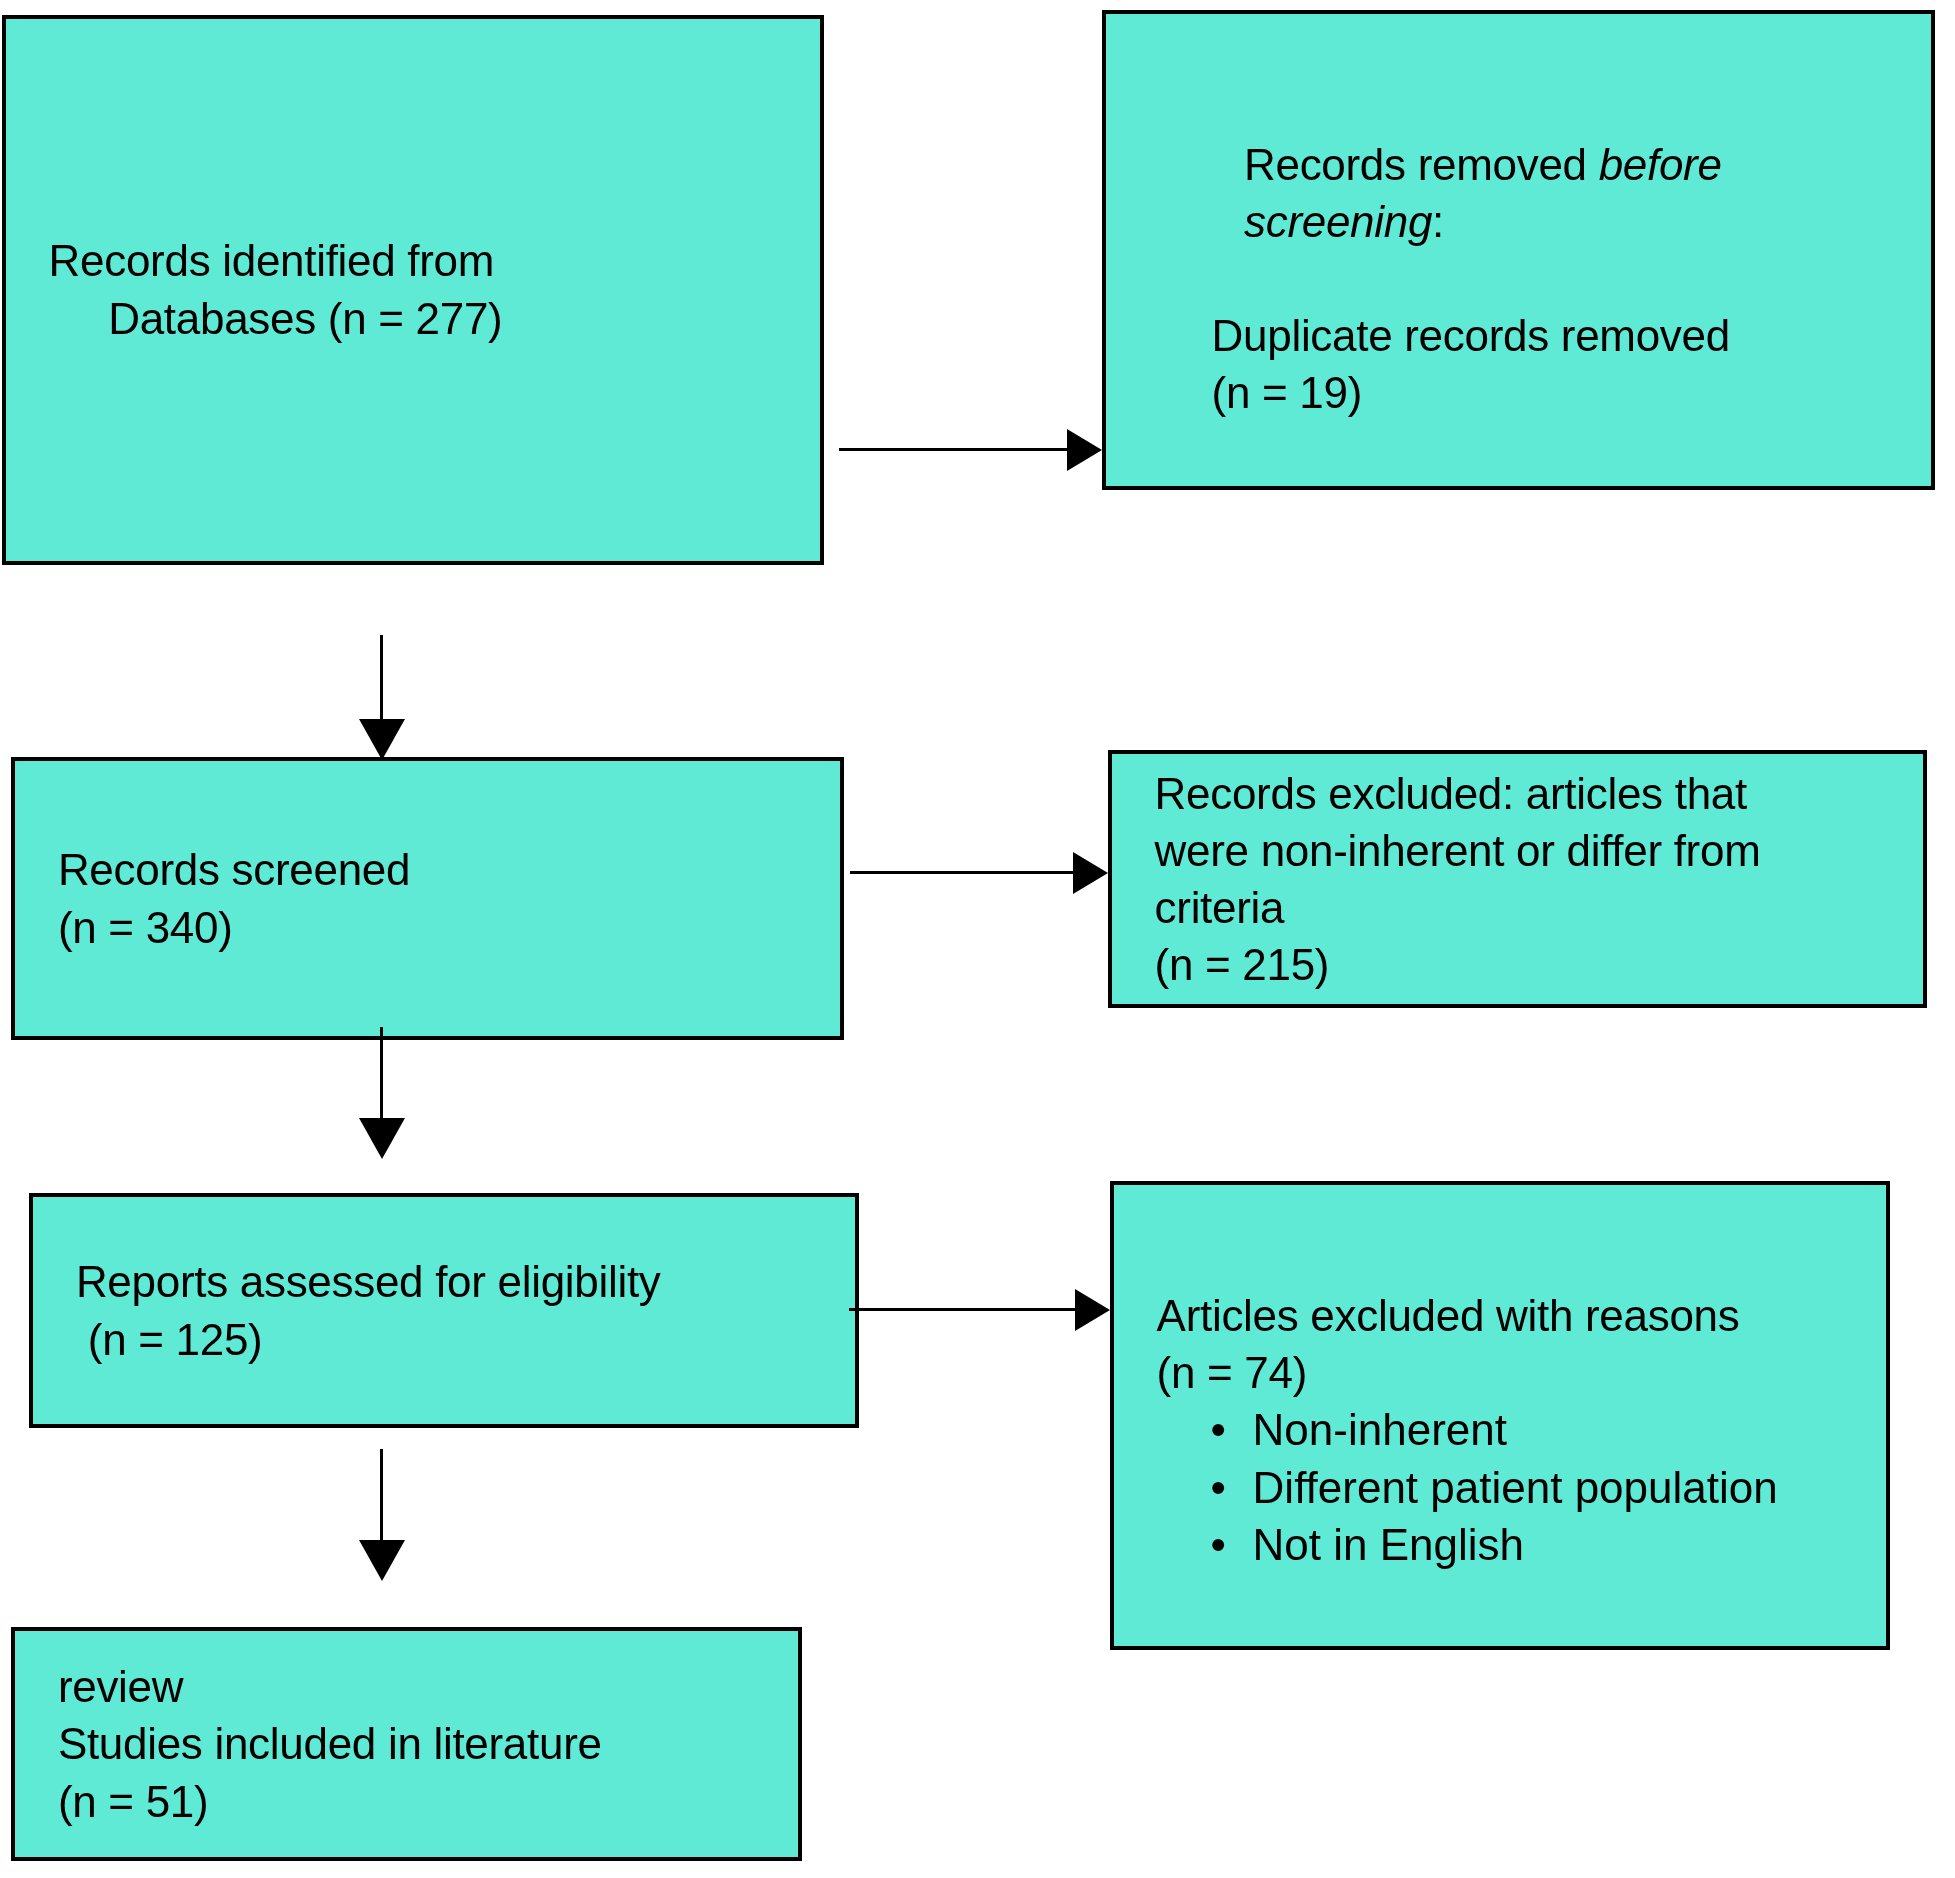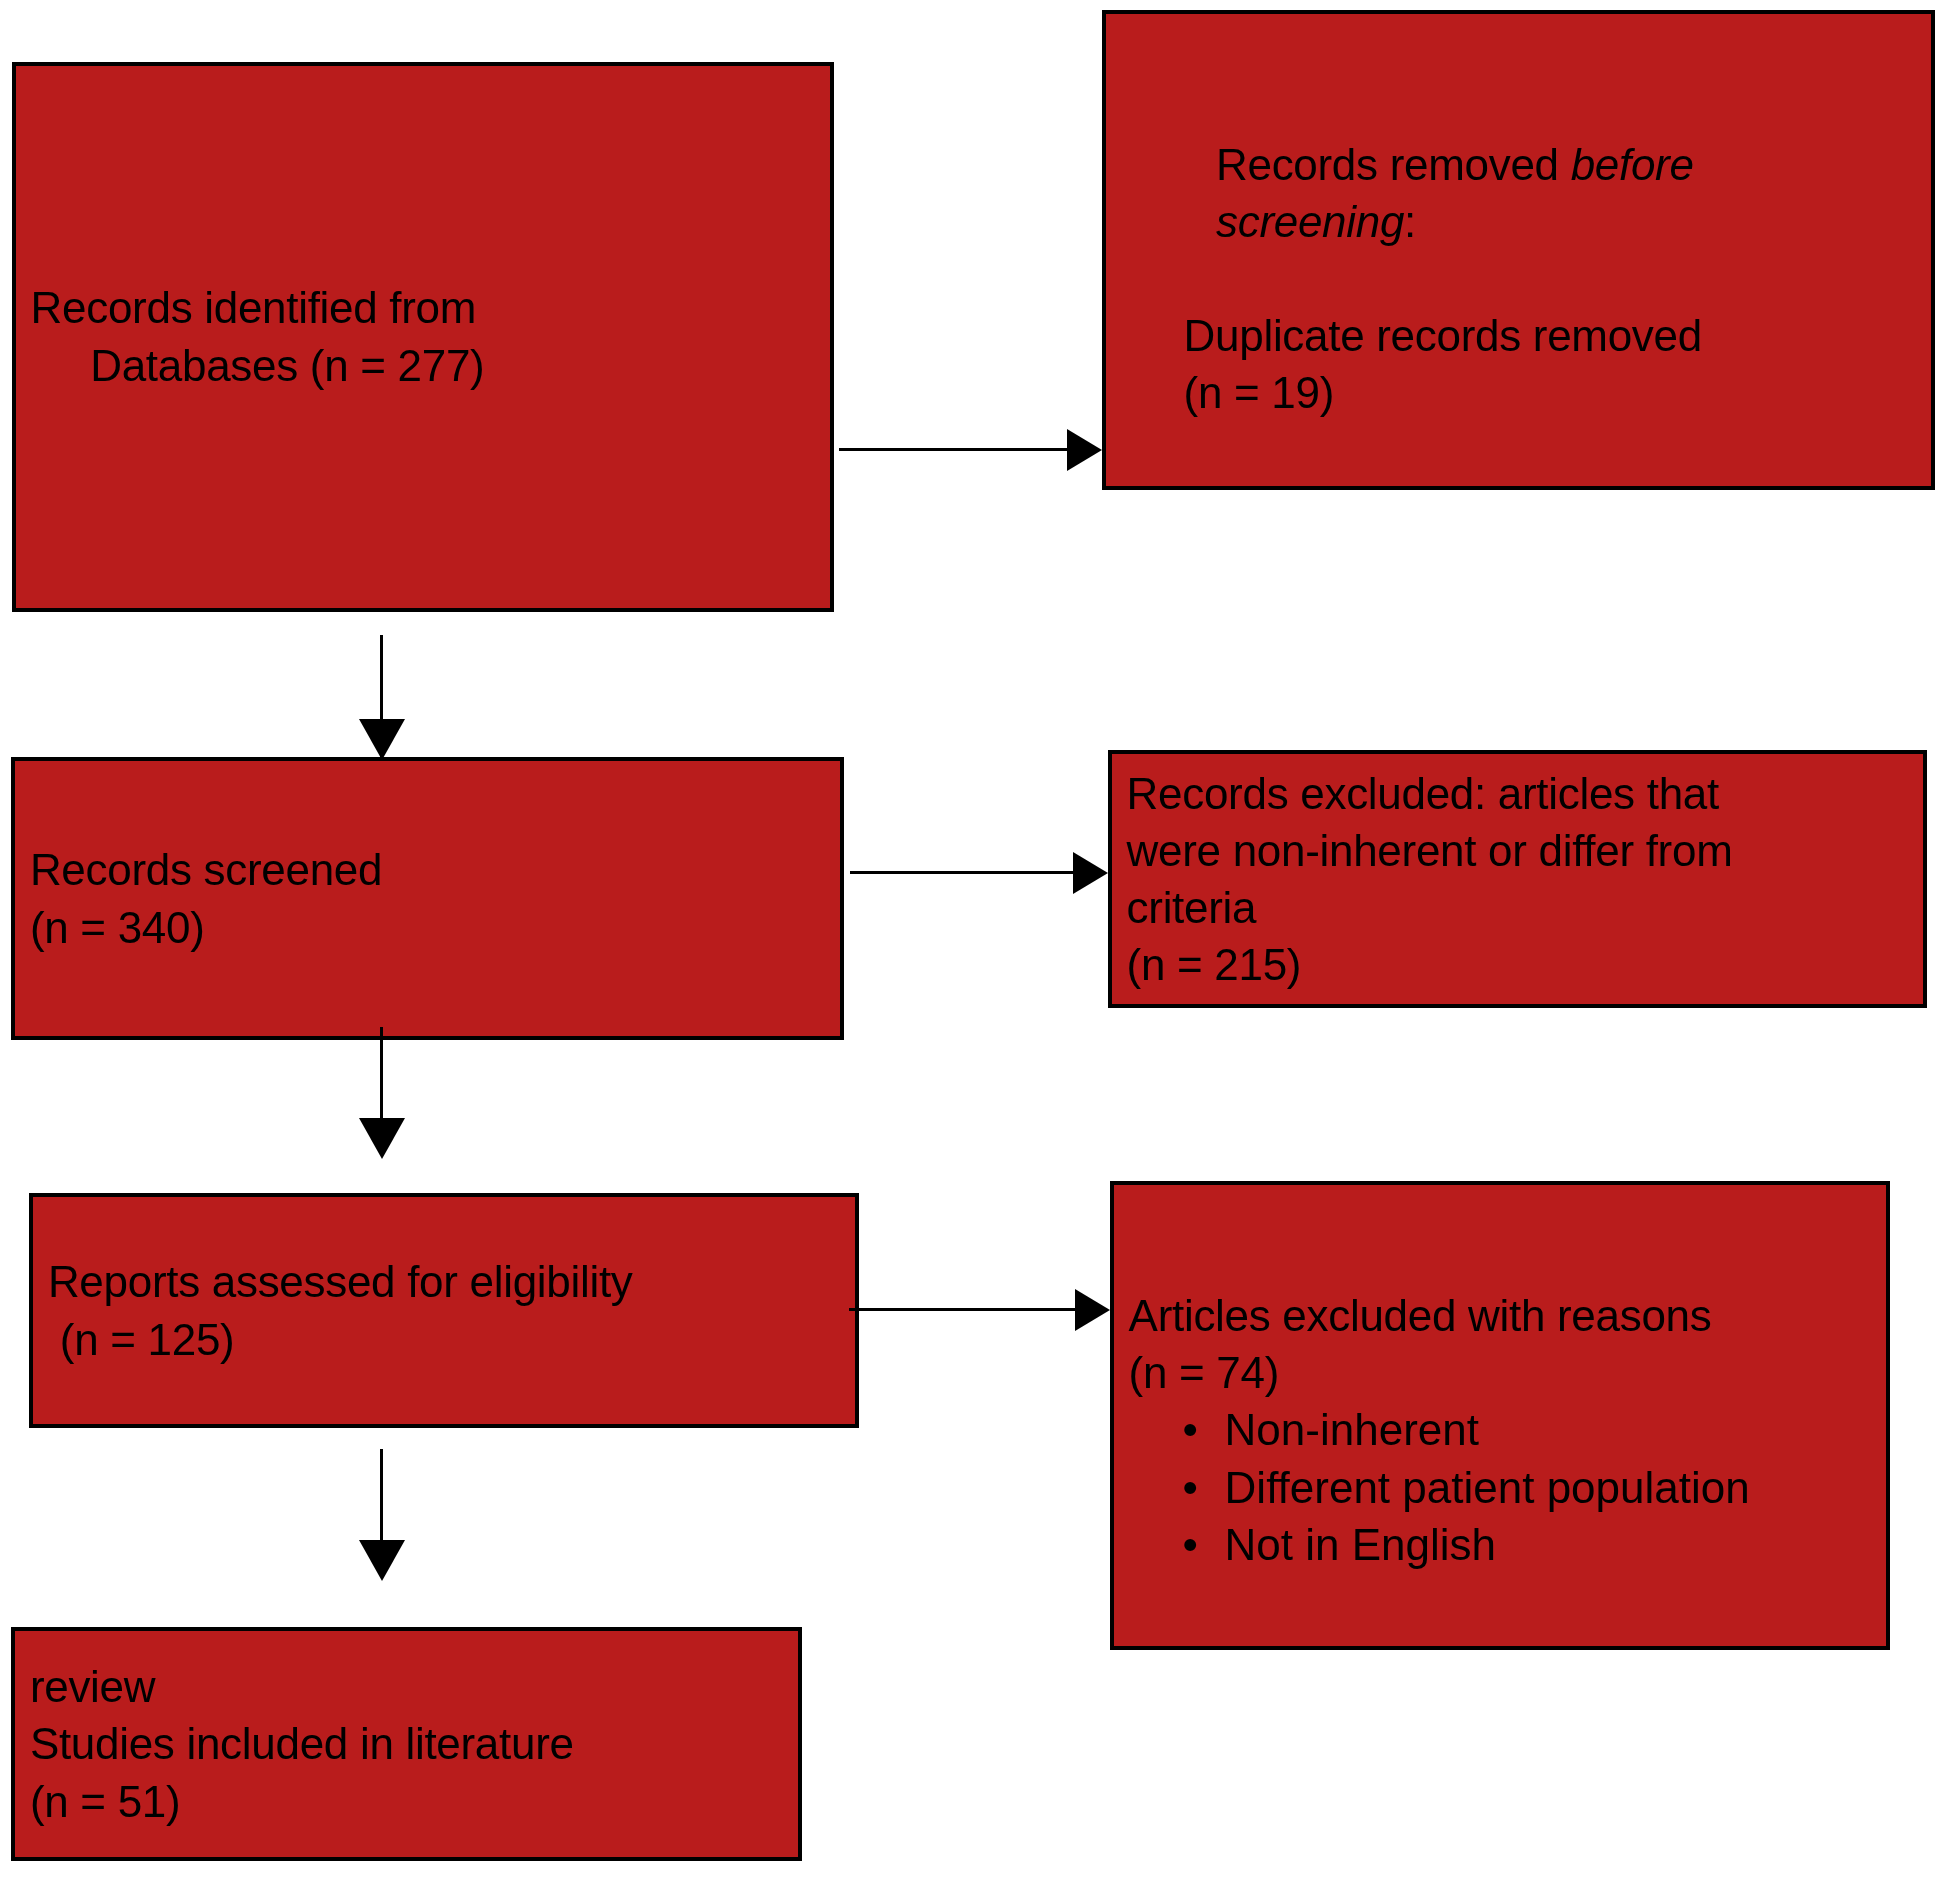--- a/index.html
+++ b/index.html
@@ -13,23 +13,24 @@
     height: 1879px;
     background: #ffffff;
     overflow: hidden;
     font-family: "Liberation Sans", sans-serif;
     color: #000000;
   }
   .box {
     position: absolute;
     box-sizing: border-box;
     border: 4.5px solid #000000;
-    background: #b91c1c;
+    background: #5eead4;
     display: flex;
     align-items: center;
+    padding-left: 28px;
   }
   .box-inner {
     width: 100%;
     padding: 0 14.6px;
   }
   .line {
     font-size: 44px;
     line-height: 1.30;
     letter-spacing: -0.3px;
     white-space: pre-wrap;
@@ -85,21 +86,21 @@
     font-size: 44px;
     line-height: 1.30;
   }
   .bullet-text { flex: 1 1 auto; }
 </style>
 </head>
 <body>
 
 <div id="page">
 
-  <div class="box" style="left:12px; top:14.6px; width:822px; height:550px;margin-top:47px;">
+  <div class="box" style="left:2px; top:14.6px; width:822px; height:550px;">
     <div class="box-inner">
       <div class="line">Records identified from</div>
       <div class="line">     Databases (n = 277)</div>
     </div>
   </div>
 
   <div class="box" style="left:1102px; top:10px; width:833px; height:480px;">
     <div class="box-inner">
       <div class="line">
         <span>Records removed </span><span class="italic">before</span>

